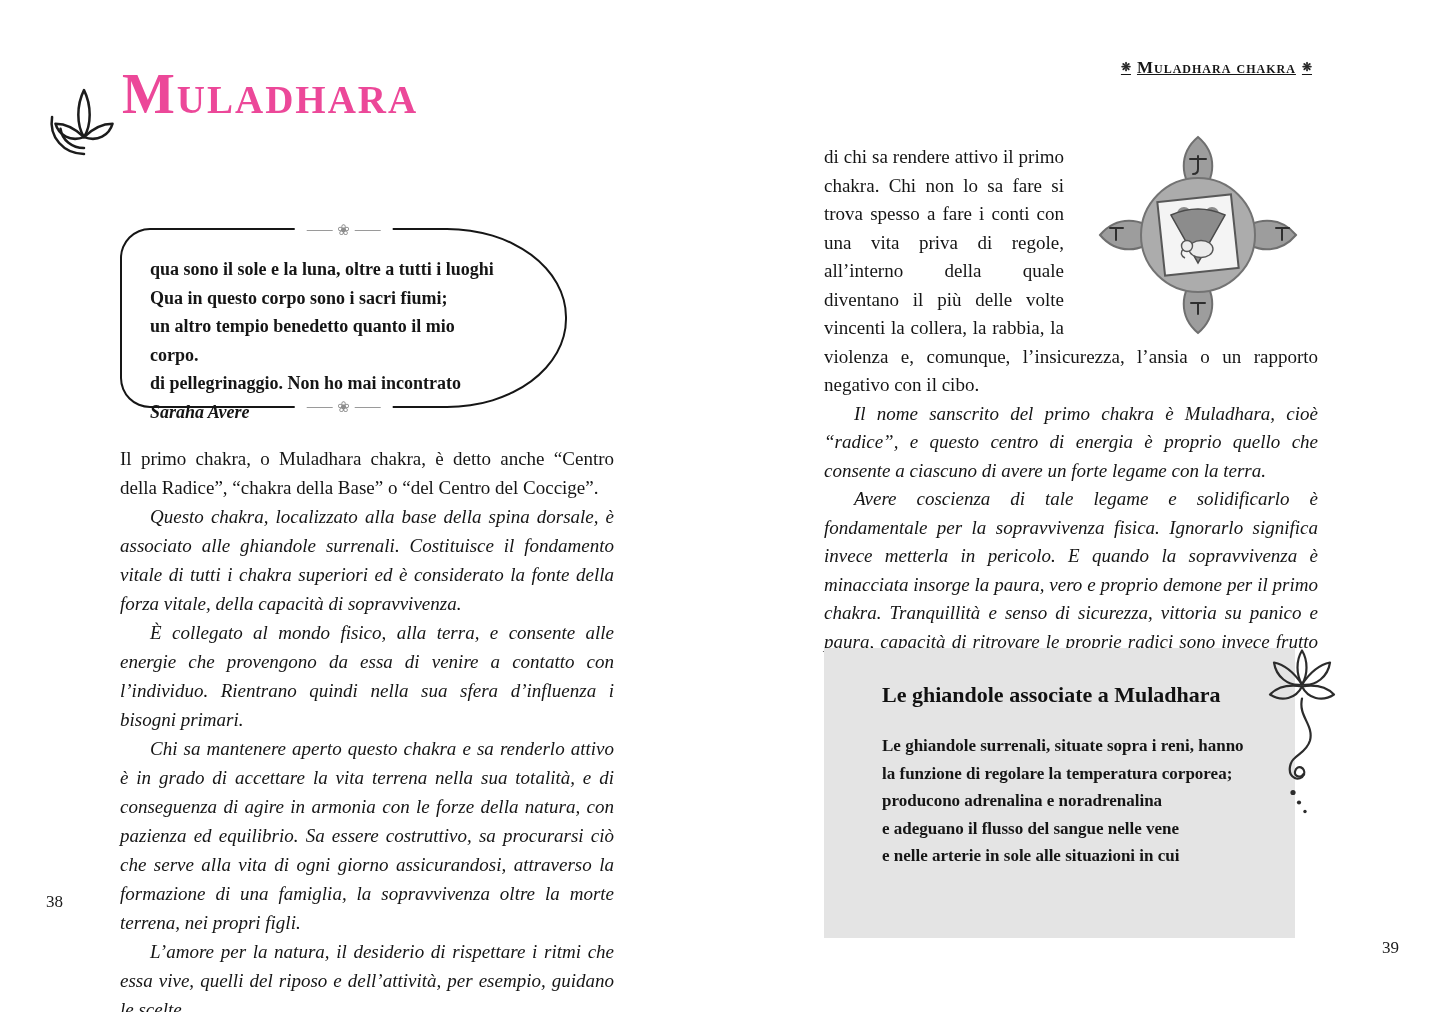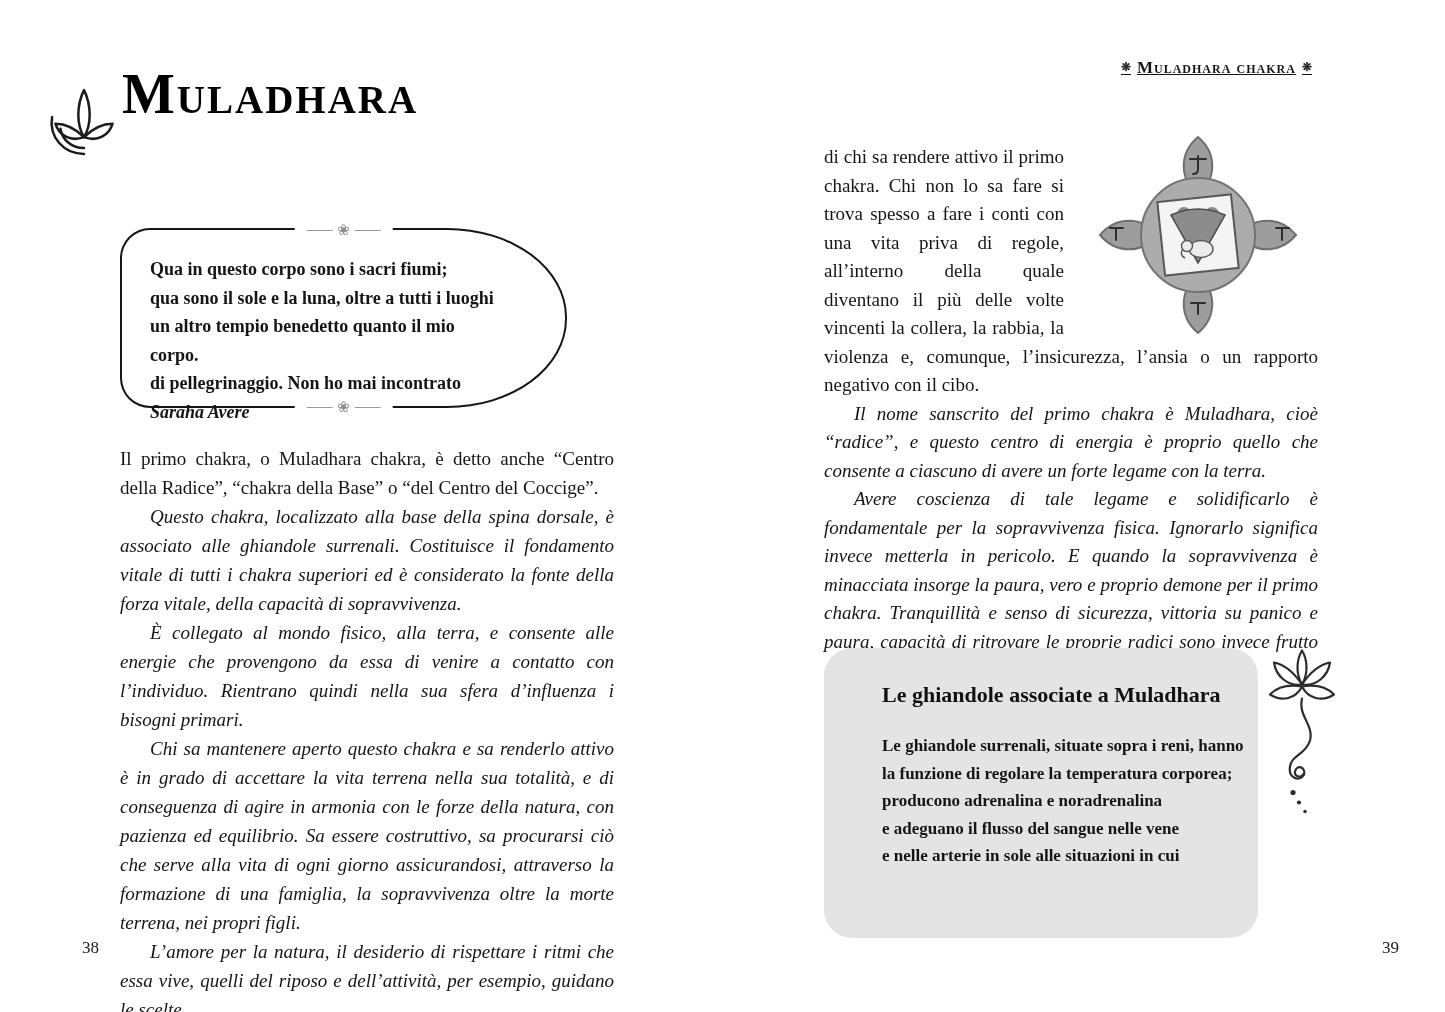--- a/index.html
+++ b/index.html
@@ -6,21 +6,21 @@
   .spread{
     position:relative;width:1445px;height:1012px;background:#ffffff;
     font-family:"Liberation Serif", serif;color:#151515;overflow:hidden;
   }
 
   
   .title-lotus{position:absolute;left:42px;top:76px;width:84px;height:92px;}
   .title-block{position:absolute;left:122px;top:64px;}
   .title-line{
     font-variant:small-caps;font-weight:700;font-size:56px;line-height:61px;
-    letter-spacing:2px;color:#000000;
+    letter-spacing:2px;color:#ec4899;
   }
 
   .quote-box{
     position:absolute;left:120px;top:228px;width:447px;height:180px;
     border:2px solid #161616;box-sizing:border-box;
     border-radius:30px 120px 120px 30px / 30px 89px 89px 30px;
     padding:25px 64px 0 28px;
   }
   .quote-line{font-weight:700;font-size:18px;line-height:28.5px;}
   .quote-attr{font-weight:700;font-style:italic;font-size:18px;line-height:28.5px;}
@@ -32,40 +32,40 @@
   .ornament.bottom{bottom:-11px;}
   .orn-line{display:inline-block;width:26px;height:0;border-top:1px solid #9a9a9a;vertical-align:middle;margin:0 5px;}
   .orn-glyph{color:#8d8d8d;font-size:15px;vertical-align:middle;}
 
   .body-col{position:absolute;text-align:justify;font-size:19px;line-height:29px;}
   .body-col p{margin:0;}
   .body-col p.indent{text-indent:30px;font-style:italic;}
   #left-col{left:120px;top:444px;width:494px;}
 
   .page-number{position:absolute;font-size:17px;color:#1b1b1b;}
-  #pn-left{left:46px;top:938px;margin-left:36px;}
+  #pn-left{left:46px;top:892px;}
   #pn-right{left:1382px;top:938px;}
 
   
   #running-header{
     position:absolute;left:824px;top:58px;width:494px;text-align:right;
     font-weight:700;font-size:17px;color:#161616;text-decoration:underline;
   }
   #running-header .sc{font-variant:small-caps;letter-spacing:1px;}
   .header-star{font-size:12px;vertical-align:2px;padding:0 6px;color:#2a2a2a;}
 
   #right-col{left:824px;top:143px;width:494px;line-height:28.5px;}
   .chakra-float{
     float:right;width:240px;height:196px;margin:-4px 0 0 14px;position:relative;
   }
   .chakra-float svg{position:absolute;top:-6px;left:0;width:240px;height:212px;}
 
   #gland-box{
-    position:absolute;left:824px;top:648px;width:434px;height:290px;
-    background:#e4e4e4;box-sizing:border-box;padding:34px 20px 0 58px;border-radius:28px;
+    position:absolute;left:824px;top:648px;width:471px;height:290px;
+    background:#e4e4e4;box-sizing:border-box;padding:34px 20px 0 58px;
   }
   .box-title{font-weight:700;font-size:22px;margin:0 0 24px 0;color:#111;}
   .box-line{font-weight:700;font-size:17px;line-height:27.5px;white-space:nowrap;}
 
   .lotus-doodle{position:absolute;left:1254px;top:642px;width:96px;height:205px;}
 </style>
 </head>
 <body>
 
 <div class="spread">
@@ -79,22 +79,22 @@
   </svg>
 
   <div class="title-block">
     <div class="title-line">Muladhara</div>
   </div>
 
   <div class="quote-box">
     <div class="ornament top">
       <span class="orn-line"></span><span class="orn-glyph">❀</span><span class="orn-line"></span>
     </div>
+    <div class="quote-line">qua sono il sole e la luna, oltre a tutti i luoghi</div>
     <div class="quote-line">Qua in questo corpo sono i sacri fiumi;</div>
-    <div class="quote-line">qua sono il sole e la luna, oltre a tutti i luoghi</div>
     <div class="quote-line">un altro tempio benedetto quanto il mio corpo.</div>
     <div class="quote-line">di pellegrinaggio. Non ho mai incontrato</div>
     <div class="quote-attr">Saraha Avere</div>
     <div class="ornament bottom">
       <span class="orn-line"></span><span class="orn-glyph">❀</span><span class="orn-line"></span>
     </div>
   </div>
 
   <div class="body-col" id="left-col">
     <p>Il primo chakra, o Muladhara chakra, è detto anche “Centro della Radice”, “chakra della Base” o “del Centro del Coccige”.</p>

